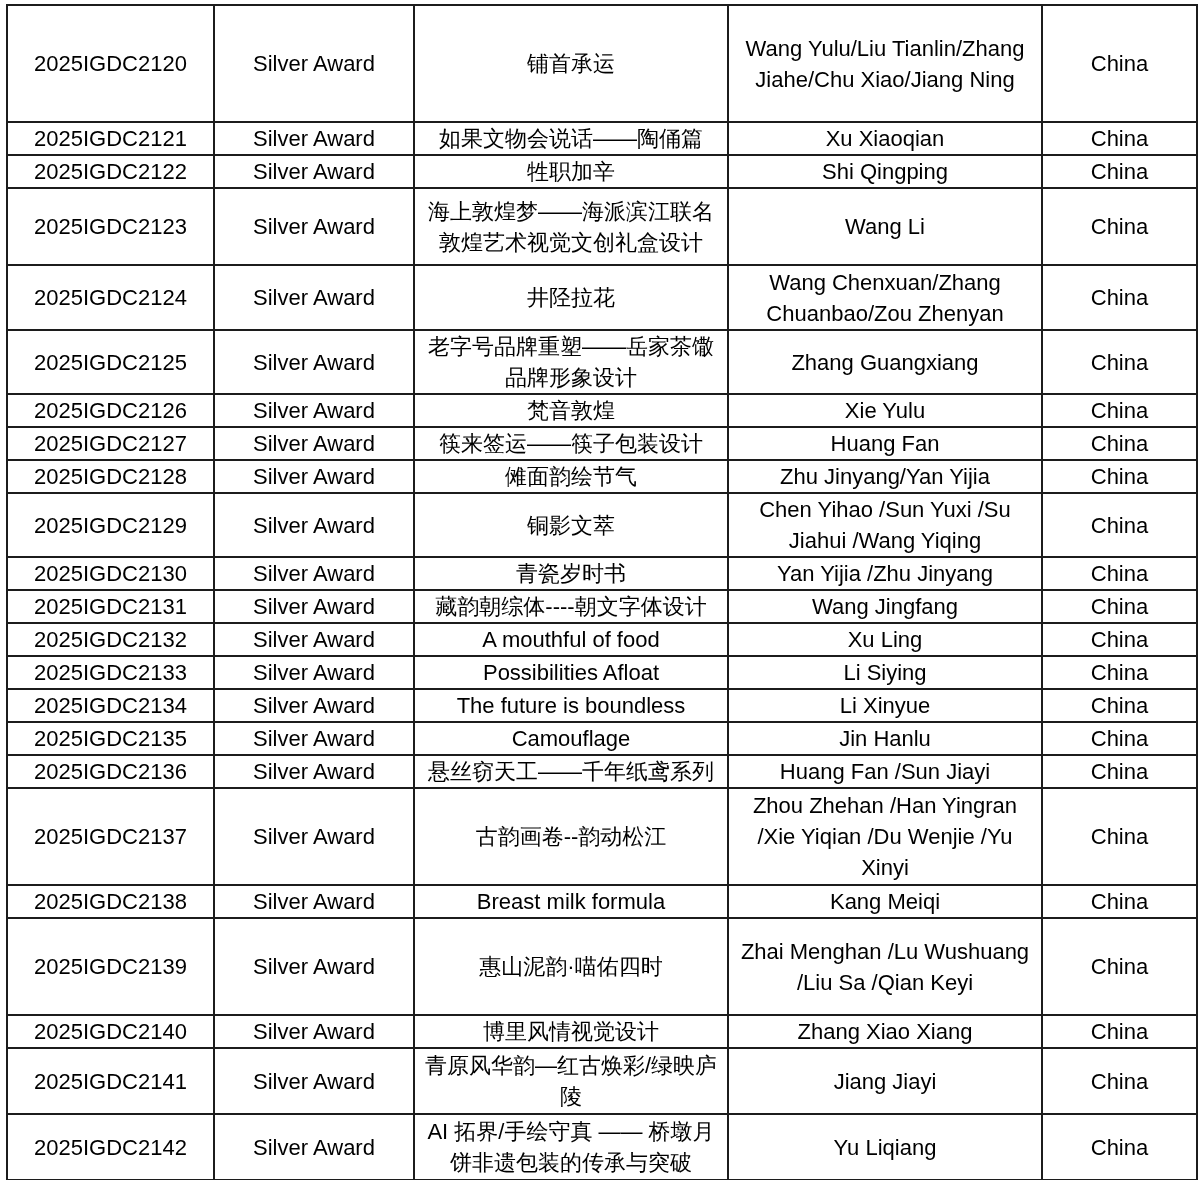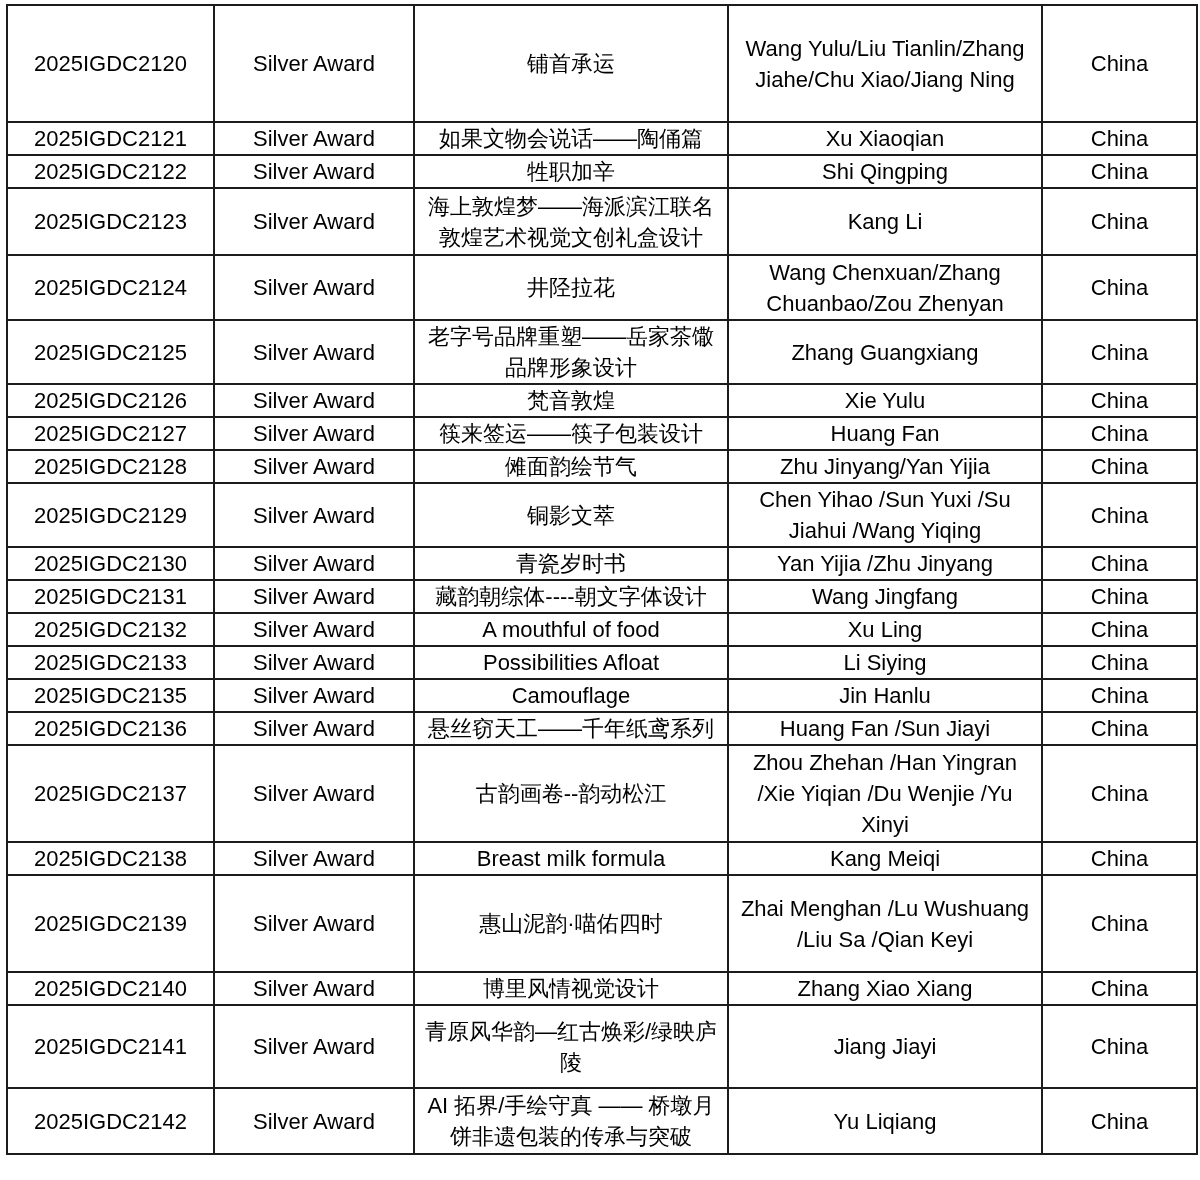--- a/index.html
+++ b/index.html
@@ -67,25 +67,25 @@
           <td>Xu Xiaoqian</td>
           <td>China</td>
         </tr>
         <tr style="height: 32px;">
           <td>2025IGDC2122</td>
           <td>Silver Award</td>
           <td>牲职加辛</td>
           <td>Shi Qingping</td>
           <td>China</td>
         </tr>
-        <tr style="height: 67px;">
+        <tr style="height: 77px;">
           <td>2025IGDC2123</td>
           <td>Silver Award</td>
           <td>海上敦煌梦——海派滨江联名敦煌艺术视觉文创礼盒设计</td>
-          <td>Kang Li</td>
+          <td>Wang Li</td>
           <td>China</td>
         </tr>
         <tr style="height: 65px;">
           <td>2025IGDC2124</td>
           <td>Silver Award</td>
           <td>井陉拉花</td>
           <td>Wang Chenxuan/Zhang Chuanbao/Zou Zhenyan</td>
           <td>China</td>
         </tr>
         <tr style="height: 63px;">
@@ -144,20 +144,27 @@
           <td>Xu Ling</td>
           <td>China</td>
         </tr>
         <tr style="height: 32px;">
           <td>2025IGDC2133</td>
           <td>Silver Award</td>
           <td>Possibilities Afloat</td>
           <td>Li Siying</td>
           <td>China</td>
         </tr>
+        <tr style="height: 32px;">
+          <td>2025IGDC2134</td>
+          <td>Silver Award</td>
+          <td>The future is boundless</td>
+          <td>Li Xinyue</td>
+          <td>China</td>
+        </tr>
         <tr style="height: 33px;">
           <td>2025IGDC2135</td>
           <td>Silver Award</td>
           <td>Camouflage</td>
           <td>Jin Hanlu</td>
           <td>China</td>
         </tr>
         <tr style="height: 32px;">
           <td>2025IGDC2136</td>
           <td>Silver Award</td>
@@ -186,21 +193,21 @@
           <td>Zhai Menghan /Lu Wushuang /Liu Sa /Qian Keyi</td>
           <td>China</td>
         </tr>
         <tr style="height: 32px; margin-top: 7px;">
           <td>2025IGDC2140</td>
           <td>Silver Award</td>
           <td>博里风情视觉设计</td>
           <td>Zhang Xiao Xiang</td>
           <td>China</td>
         </tr>
-        <tr style="height: 83px;">
+        <tr style="height: 66px;">
           <td>2025IGDC2141</td>
           <td>Silver Award</td>
           <td>青原风华韵—红古焕彩/绿映庐陵</td>
           <td>Jiang Jiayi</td>
           <td>China</td>
         </tr>
         <tr style="height: 66px;">
           <td>2025IGDC2142</td>
           <td>Silver Award</td>
           <td>AI 拓界/手绘守真 —— 桥墩月饼非遗包装的传承与突破</td>

